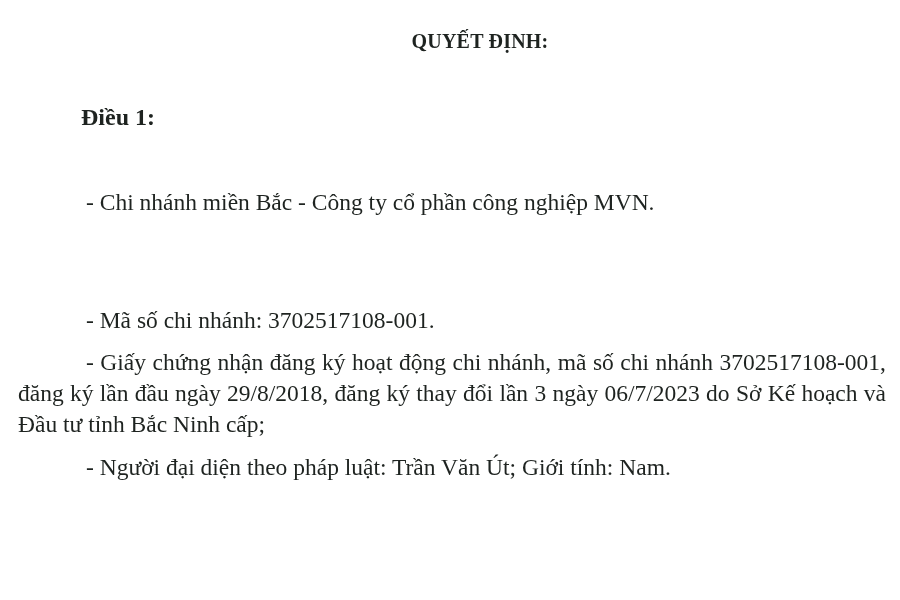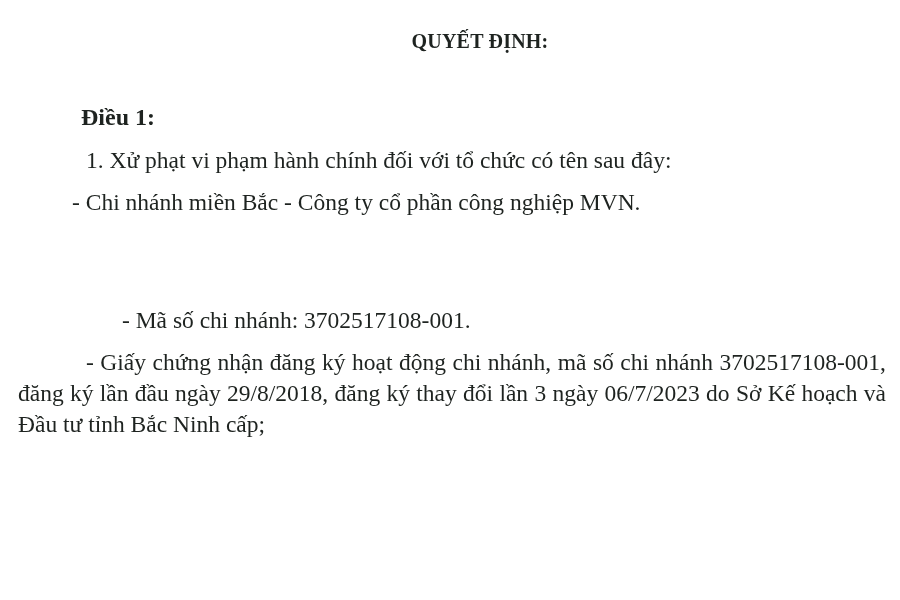--- a/index.html
+++ b/index.html
@@ -58,23 +58,23 @@
     }
   </style>
 </head>
 <body>
 
 <div class="page">
   <div class="title">QUYẾT ĐỊNH:</div>
 
   <div class="article">Điều 1:</div>
 
-  <div class="line" style="left:86px; top:146px;">1. Xử phạt vi phạm hành chính đối với tổ chức có tên sau đây:</div>
 
-  <div class="line" style="left:72px; top:188px;">- Chi nhánh miền Bắc - Công ty cổ phần công nghiệp MVN.</div>
+  <div class="line" style="left:86px; top:188px;">- Chi nhánh miền Bắc - Công ty cổ phần công nghiệp MVN.</div>
 
 
-  <div class="line" style="left:86px; top:306px;margin-left:36px;">- Mã số chi nhánh: 3702517108-001.</div>
+  <div class="line" style="left:86px; top:306px;">- Mã số chi nhánh: 3702517108-001.</div>
 
   <div class="justified" style="top:347px;">- Giấy chứng nhận đăng ký hoạt động chi nhánh, mã số chi nhánh 3702517108-001, đăng ký lần đầu ngày 29/8/2018, đăng ký thay đổi lần 3 ngày 06/7/2023 do Sở Kế hoạch và Đầu tư tỉnh Bắc Ninh cấp;</div>
 
+  <div class="line" style="left:86px; top:453px;">- Người đại diện theo pháp luật: Trần Văn Út; Giới tính: Nam.</div>
 
 </div>
 
 </body></html>

